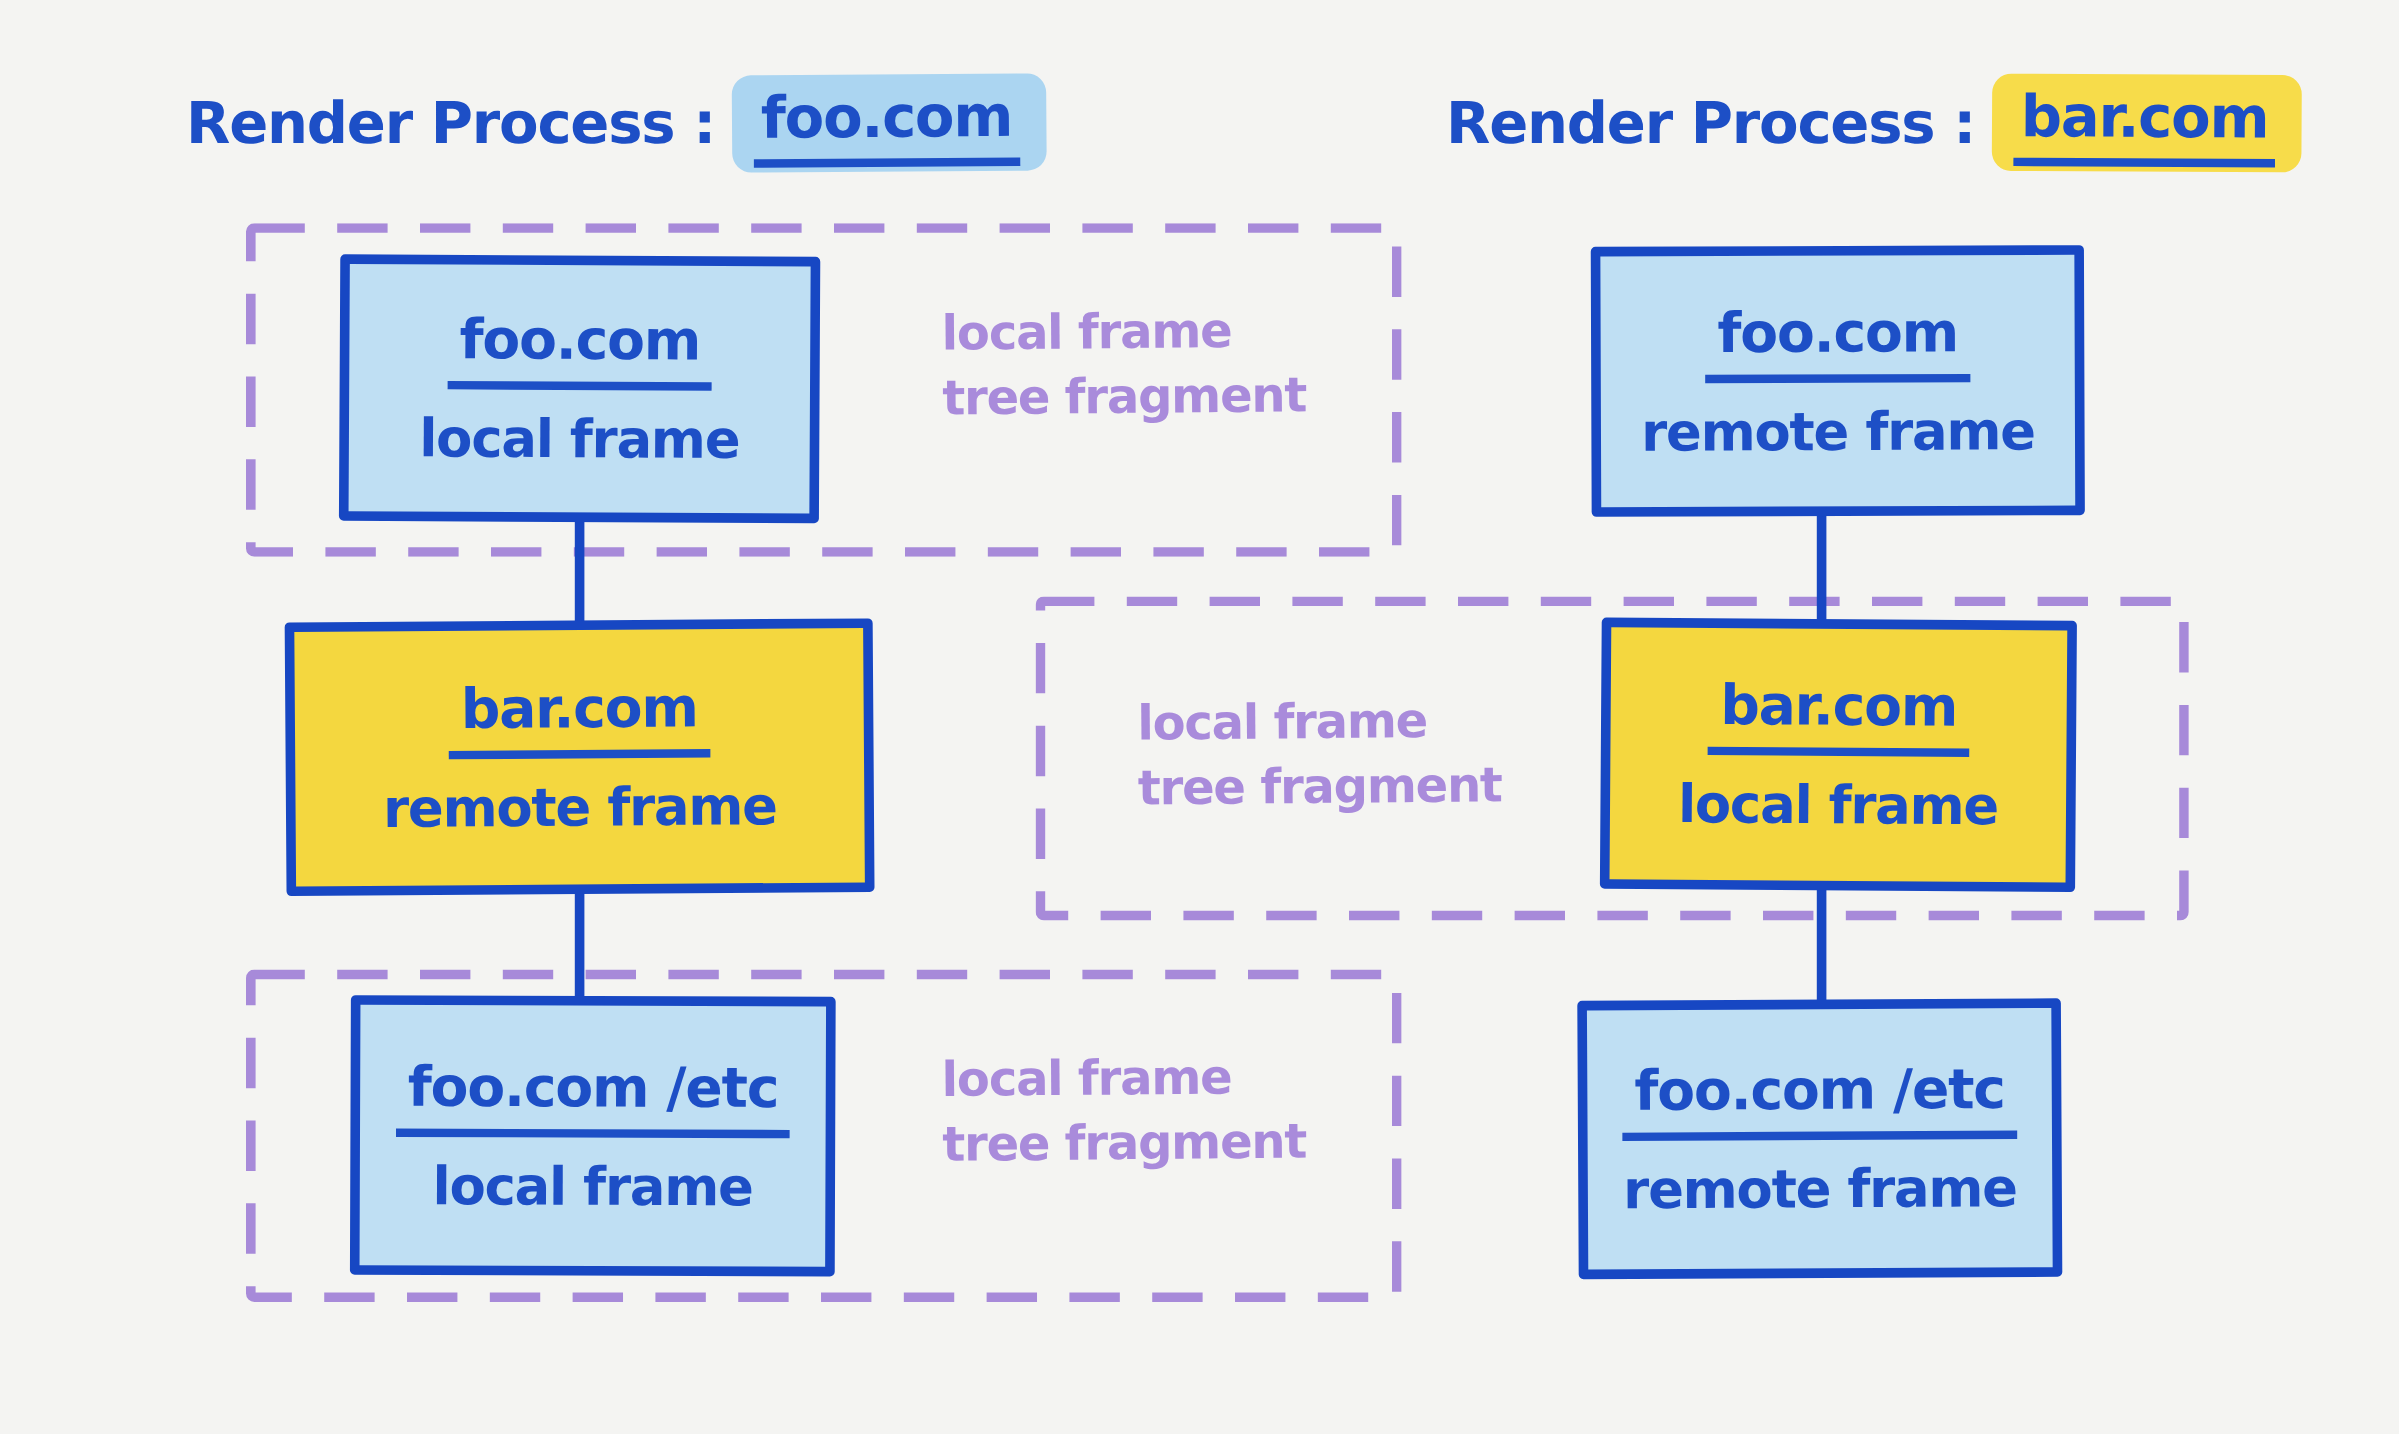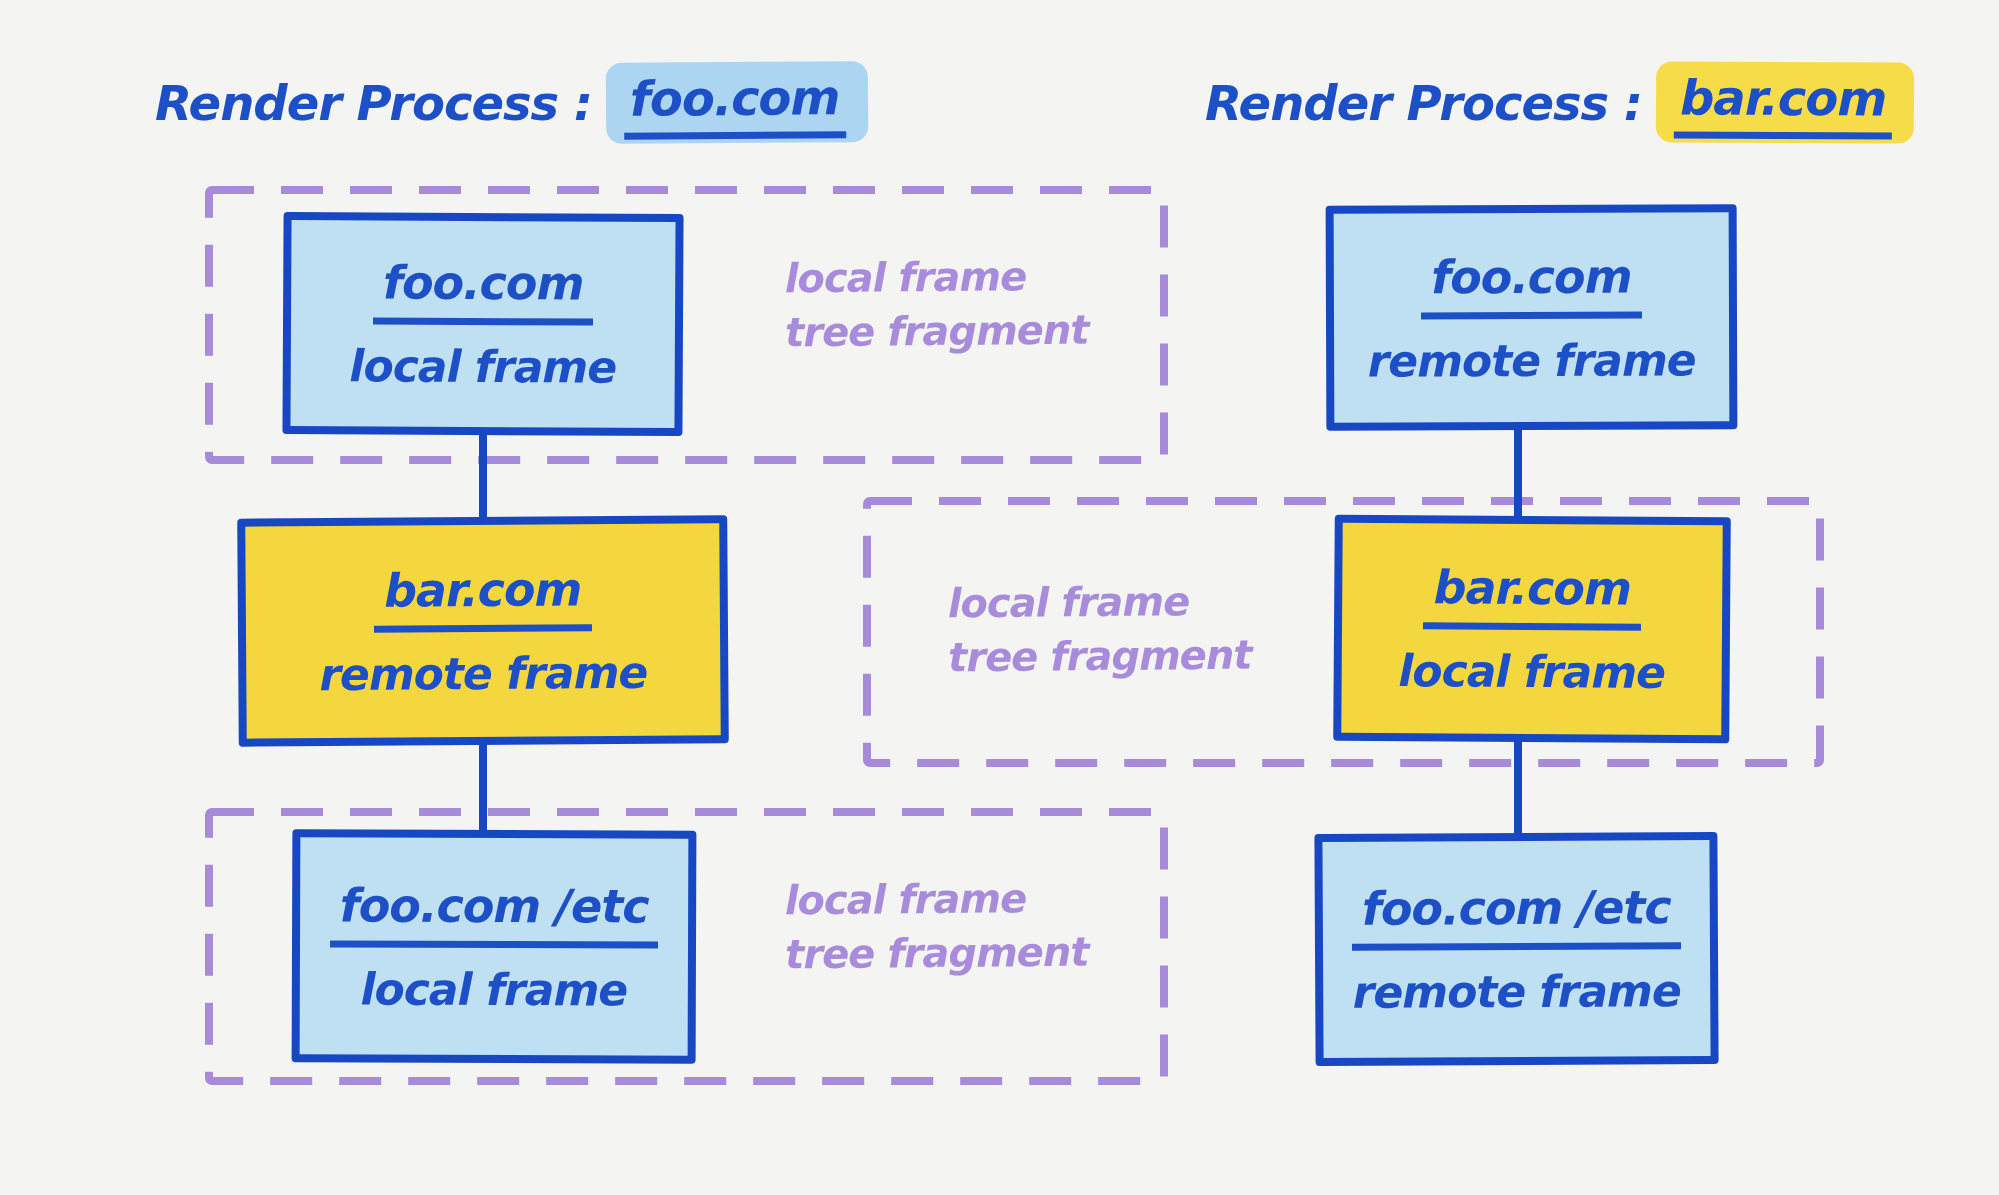--- a/index.html
+++ b/index.html
@@ -15,21 +15,20 @@
   }
   html,body{margin:0;padding:0;background:var(--bg);}
   #canvas{
     position:relative;
     width:1999px;height:1195px;
     background:var(--bg);
     overflow:hidden;
     font-family:"DejaVu Sans","Liberation Sans",sans-serif;
     font-weight:bold;
     color:var(--ink);
-    font-style:italic;
   }
   
   .proc-title{
     position:absolute;
     display:flex;align-items:center;
     font-size:48px;letter-spacing:-1px;
     white-space:nowrap;
     z-index:4;
   }
   .hl{

